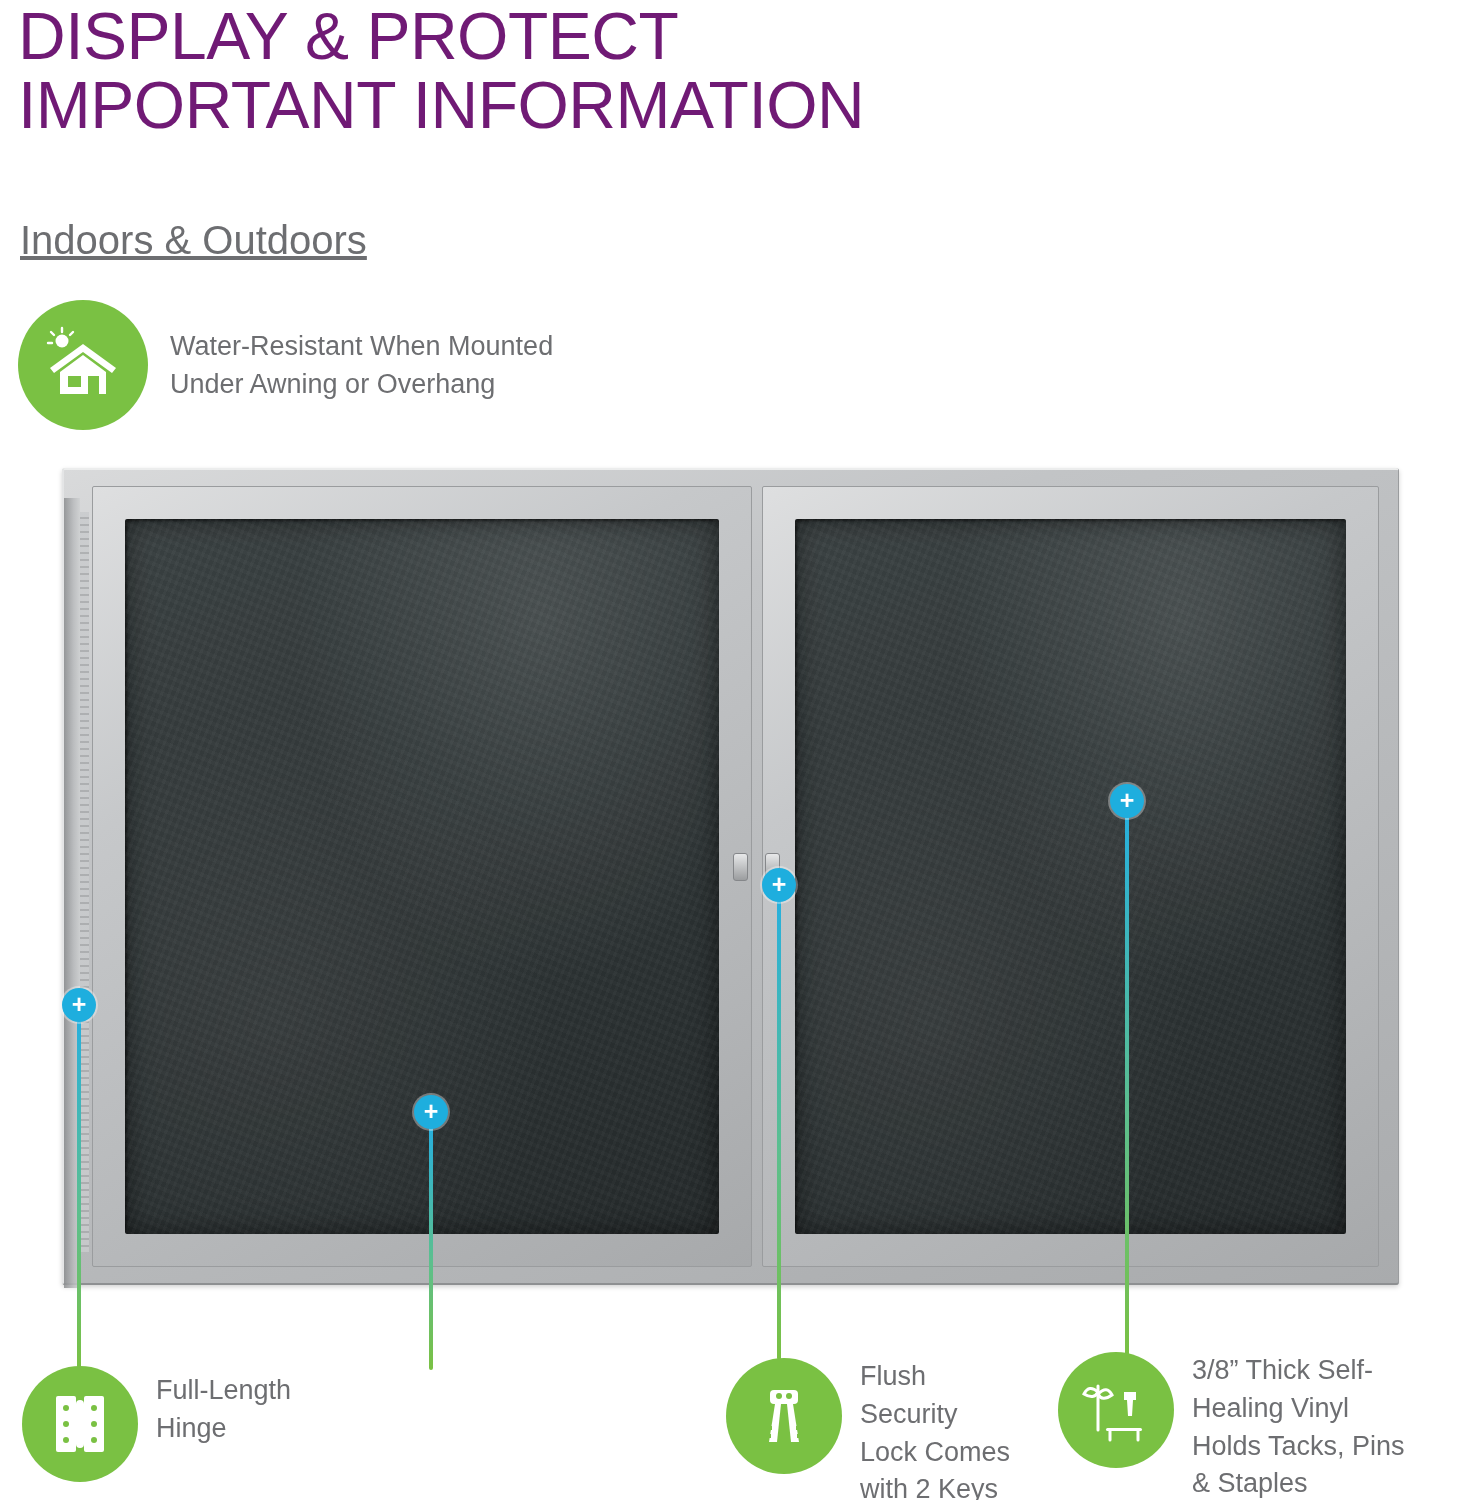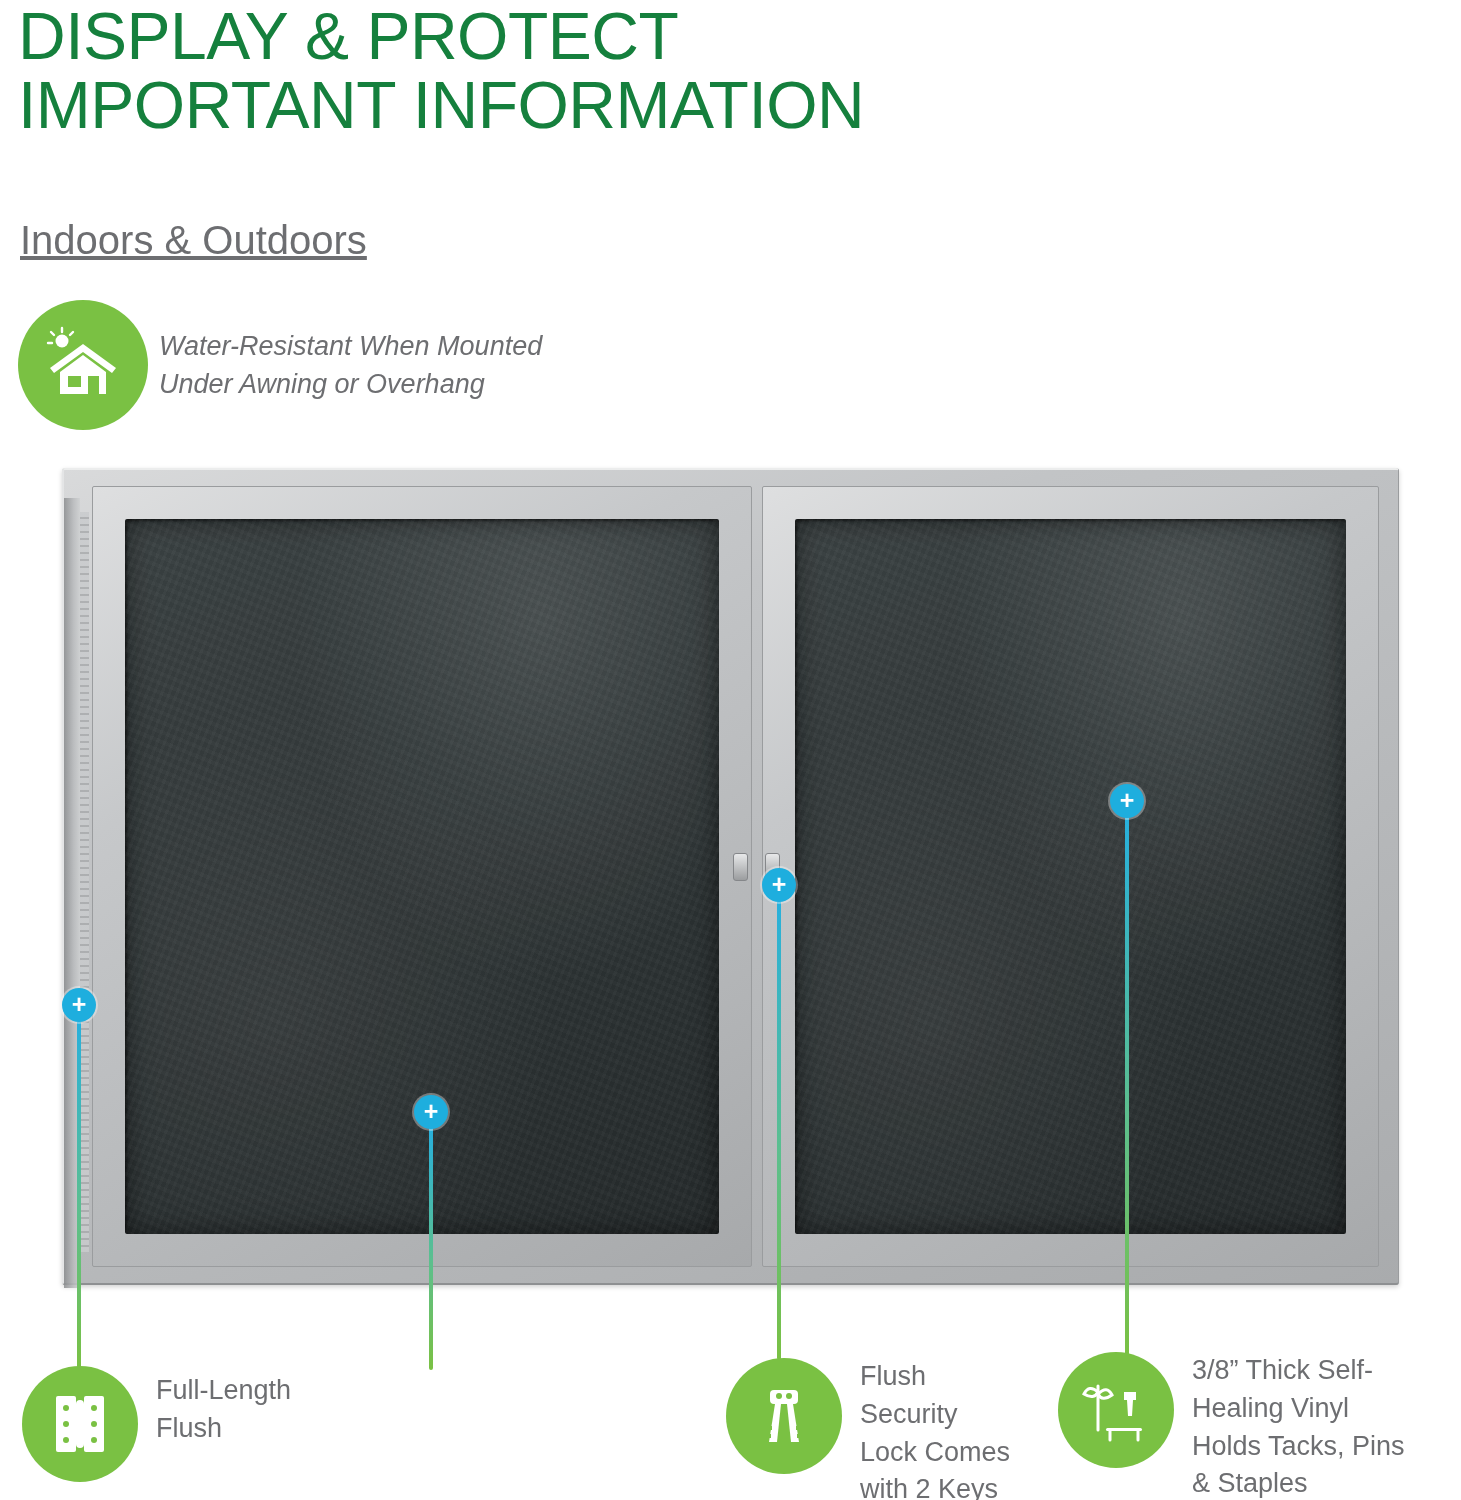--- a/index.html
+++ b/index.html
@@ -17,21 +17,21 @@
   }
 
   
   .headline {
     position: absolute;
     left: 18px;
     top: 2px;
     font-size: 66px;
     line-height: 1.04;
     letter-spacing: -0.5px;
-    color: #15803d;
+    color: #701a75;
     font-weight: 400;
     white-space: pre-line;
   }
   .subhead {
     position: absolute;
     left: 20px;
     top: 218px;
     font-size: 40px;
     color: #6d6e71;
     font-weight: 400;
@@ -52,26 +52,25 @@
     display: flex;
     align-items: center;
     justify-content: center;
     flex: none;
   }
   .top-feature .circle-badge {
     width: 130px;
     height: 130px;
   }
   .top-feature .feat-text {
-    margin-left: 11px;
+    margin-left: 22px;
     font-size: 27px;
     line-height: 1.42;
     color: #6d6e71;
     white-space: pre-line;
-    font-style: italic;
   }
 
   
   .product {
     position: absolute;
     left: 62px;
     top: 468px;
     width: 1337px;
     height: 817px;
   }
@@ -289,21 +288,21 @@
           <circle cx="22" cy="20" r="3"></circle>
             <circle cx="22" cy="36" r="3"></circle>
             <circle cx="22" cy="52" r="3"></circle>
           <circle cx="50" cy="20" r="3"></circle>
             <circle cx="50" cy="36" r="3"></circle>
             <circle cx="50" cy="52" r="3"></circle>
         </g>
       </svg>
     </div>
     <div class="btext">Full-Length
-Flush</div>
+Hinge</div>
   </div>
 
 
   <div class="bfeat bf3">
     <div class="circle-badge">
       <svg width="72" height="72" viewBox="0 0 72 72" aria-hidden="true">
         <g fill="#ffffff">
           <path d="M26 10 h10 a4 4 0 0 1 4 4 v6 a4 4 0 0 1 -4 4 h-10 a4 4 0 0 1 -4 -4 v-6 a4 4 0 0 1 4 -4 z"></path>
           <path d="M27 24 l-6 38 h8 l4 -38 z"></path>
           <path d="M36 10 h10 a4 4 0 0 1 4 4 v6 a4 4 0 0 1 -4 4 h-10 z"></path>

